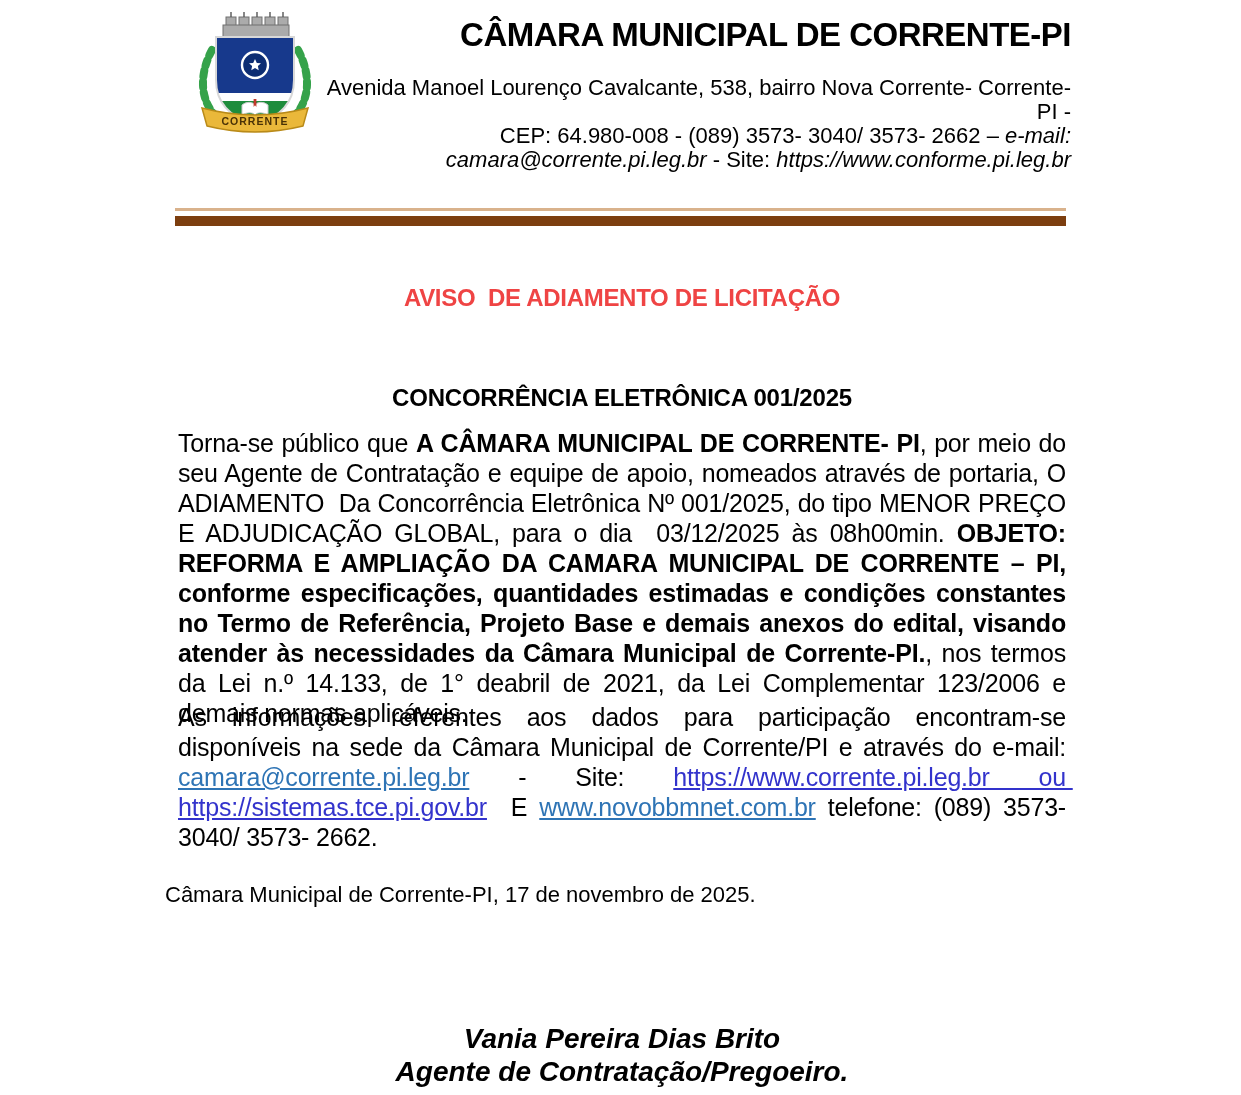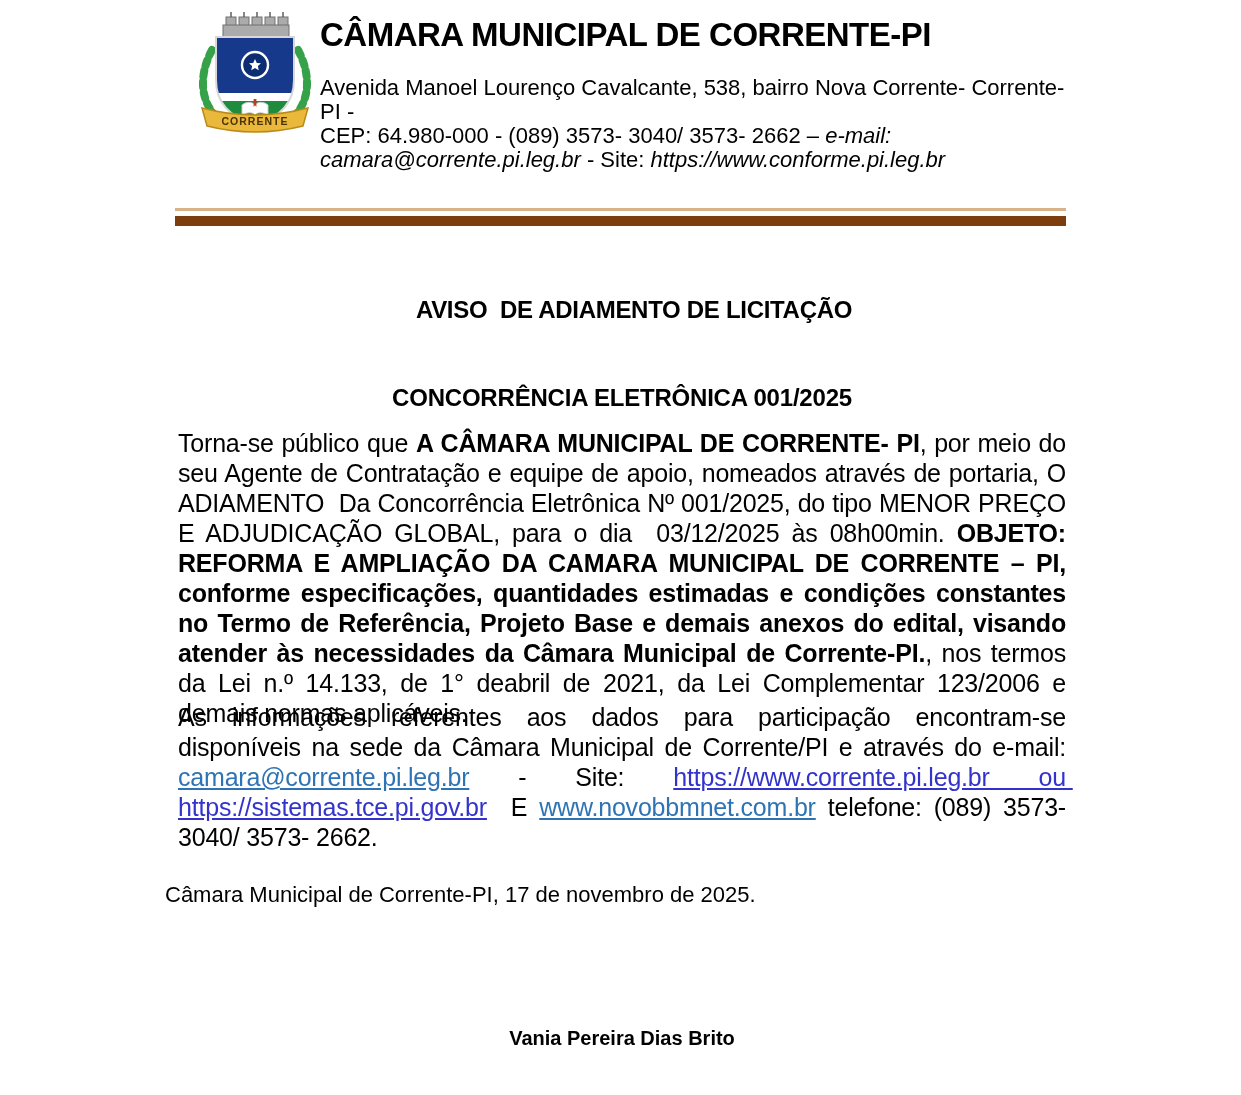--- a/index.html
+++ b/index.html
@@ -2,49 +2,49 @@
 <html lang="pt-BR" style="--divider_thin: #d9b28c; --divider_thick: #7c3e0f; --link_light: #2e74b5; --link_dark: #3333cc; --text: #000000;"><head>
 <meta charset="utf-8">
 <style>
   html,body{margin:0;padding:0;background:#ffffff;}
   body{width:1241px;height:1095px;position:relative;font-family:"Liberation Sans",sans-serif;color:#1a1a1a;}
   .page{position:absolute;inset:0;background:#fff;}
 
   
   .letterhead{position:absolute;left:190px;top:8px;right:170px;display:flex;align-items:flex-start;}
   .logo{width:130px;height:132px;flex:0 0 130px;}
-  .header-text{flex:1;text-align:left;padding-top:8px;}
+  .header-text{flex:1;text-align:right;padding-top:8px;}
   .org-title{margin:0 0 22px 0;font-size:33px;font-weight:bold;letter-spacing:-0.5px;color:#000;}
   .addr{font-size:22px;line-height:24px;color:#000;}
   .it{font-style:italic;}
 
   
   .divider{position:absolute;left:175px;top:208px;width:891px;}
   .divider .thin{height:3px;background:var(--divider_thin,#d9b28c);}
   .divider .thick{height:10px;margin-top:5px;background:var(--divider_thick,#7c3e0f);}
 
-  .doc-title{position:absolute;left:178px;top:284px;width:888px;margin:12px;text-align:center;
-    font-size:24px;font-weight:bold;letter-spacing:-0.3px;white-space:pre;color:#000000;}
+  .doc-title{position:absolute;left:178px;top:284px;width:888px;margin:0;text-align:center;
+    font-size:24px;font-weight:bold;letter-spacing:-0.3px;white-space:pre;color:#ef4444;}
   .doc-subtitle{position:absolute;left:178px;top:384px;width:888px;margin:0;text-align:center;
     font-size:24px;font-weight:bold;letter-spacing:-0.2px;color:#000;}
 
   .para{position:absolute;left:178px;width:888px;margin:0;text-align:justify;
     font-size:25px;line-height:30px;letter-spacing:-0.2px;white-space:pre-wrap;color:#000;}
   .p1{top:428px;}
   .p2{top:702px;}
   .para b{font-weight:bold;}
 
   .link{text-decoration:underline;cursor:pointer;}
   .link.light{color:var(--link_light,#2e74b5);}
   .link.dark{color:var(--link_dark,#3333cc);}
 
   .date-line{position:absolute;left:165px;top:882px;margin:0;font-size:22px;color:#000;}
 
   .signature{position:absolute;left:178px;top:1022px;width:888px;text-align:center;
-    font-size:20px;line-height:33px;font-weight:bold;color:#000;}
+    font-size:28px;line-height:33px;font-weight:bold;font-style:italic;color:#000;}
 </style>
 </head>
 <body>
 
 <div class="page">
 
   <header class="letterhead">
     <div class="logo">
       <svg width="130" height="132" viewBox="0 0 130 132">
 
@@ -84,21 +84,21 @@
         <path d="M63.6 91 L66.4 91 L66.4 99 L65 97.3 L63.6 99 Z" fill="#c0392b"></path>
 
         <path d="M12 100 Q65 114 118 100 L113 118 Q65 130 17 118 Z" fill="#eab83a" stroke="#b98a18" stroke-width="1.5"></path>
         <text x="65" y="117" text-anchor="middle" font-size="10.5" font-weight="bold" fill="#4a3206" letter-spacing="1">CORRENTE</text>
       </svg>
     </div>
     <div class="header-text">
       <h1 class="org-title">CÂMARA MUNICIPAL DE CORRENTE-PI</h1>
       <div class="addr">
         <div>Avenida Manoel Lourenço Cavalcante, 538, bairro Nova Corrente- Corrente-PI -</div>
-        <div><span>CEP: 64.980-000 - (089) 3573- 3040/ 3573- 2662 – </span><span class="it">e-mail:</span></div>
+        <div><span>CEP: 64.980-008 - (089) 3573- 3040/ 3573- 2662 – </span><span class="it">e-mail:</span></div>
         <div><span class="it">camara@corrente.pi.leg.br</span><span> - Site: </span><span class="it">https://www.conforme.pi.leg.br</span></div>
       </div>
     </div>
   </header>
 
   <div class="divider">
     <div class="thin"></div>
     <div class="thick"></div>
   </div>
 
@@ -106,15 +106,16 @@
   <h3 class="doc-subtitle">CONCORRÊNCIA ELETRÔNICA 001/2025</h3>
 
   <p class="para p1"><span>Torna-se público que </span><b>A CÂMARA MUNICIPAL DE CORRENTE- PI</b><span>, por meio do seu Agente de Contratação e equipe de apoio, nomeados através de portaria, O ADIAMENTO  Da Concorrência Eletrônica Nº 001/2025, do tipo MENOR PREÇO E ADJUDICAÇÃO GLOBAL, para o dia  03/12/2025 às 08h00min. </span><b>OBJETO: REFORMA E AMPLIAÇÃO DA CAMARA MUNICIPAL DE CORRENTE – PI, conforme especificações, quantidades estimadas e condições constantes no Termo de Referência, Projeto Base e demais anexos do edital, visando atender às necessidades da Câmara Municipal de Corrente-PI.</b><span>, nos termos da Lei n.º 14.133, de 1° deabril de 2021, da Lei Complementar 123/2006 e demais normas aplicáveis.</span></p>
 
   <p class="para p2"><span>As informações referentes aos dados para participação encontram-se disponíveis na sede da Câmara Municipal de Corrente/PI e através do e-mail: </span><a class="link light">camara@corrente.pi.leg.br</a><span> - Site: </span><a class="link dark">https://www.corrente.pi.leg.br ou https://sistemas.tce.pi.gov.br</a><span>  E </span><a class="link light">www.novobbmnet.com.br</a><span> telefone: (089) 3573- 3040/ 3573- 2662.</span></p>
 
   <p class="date-line">Câmara Municipal de Corrente-PI, 17 de novembro de 2025.</p>
 
   <div class="signature">
     <div>Vania Pereira Dias Brito</div>
+    <div>Agente de Contratação/Pregoeiro.</div>
   </div>
 
 </div>
 
 </body></html>

